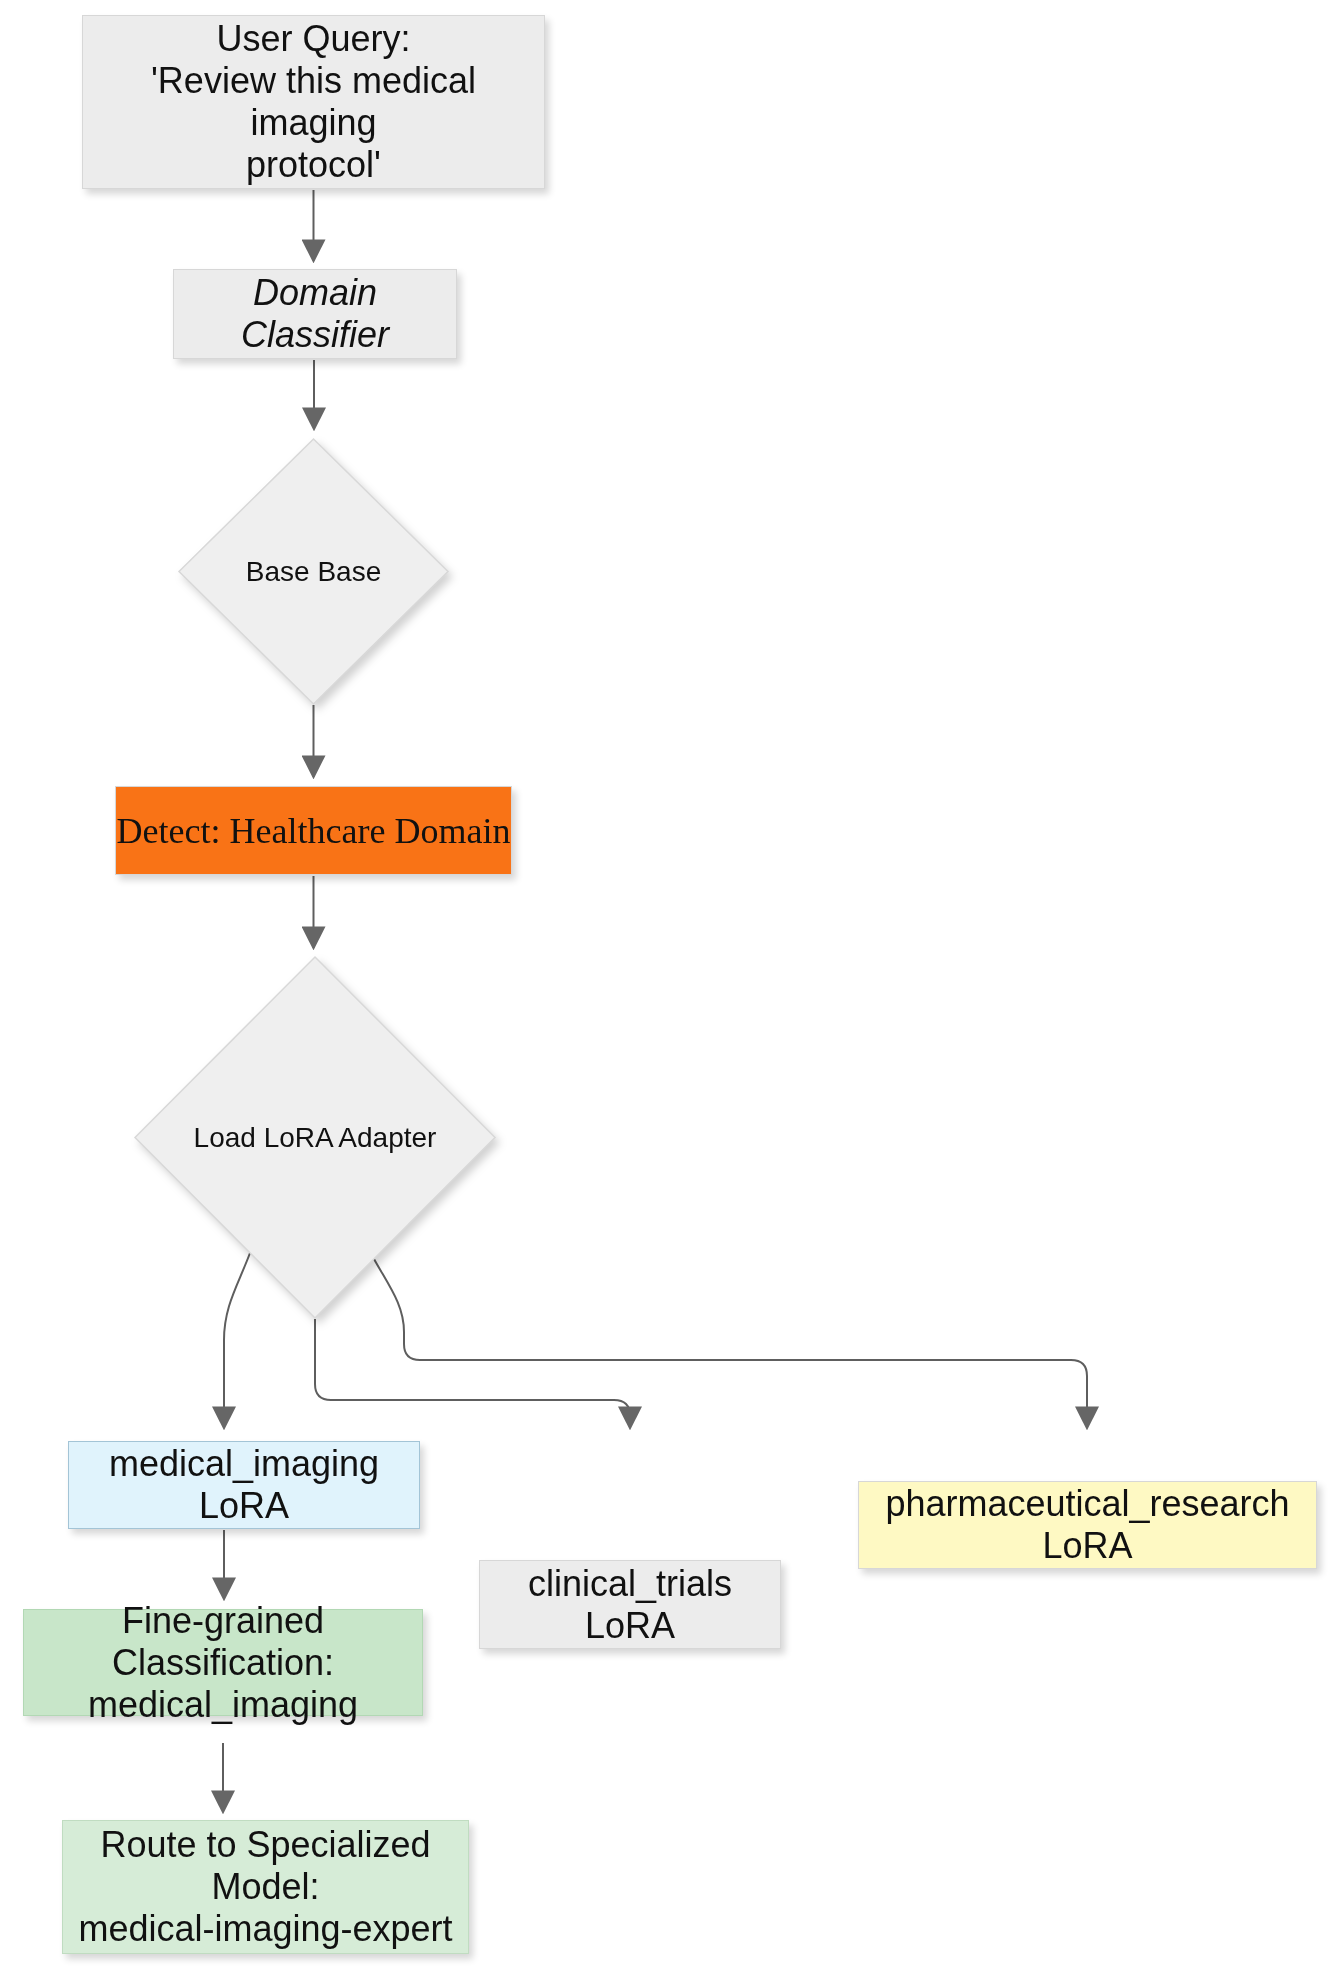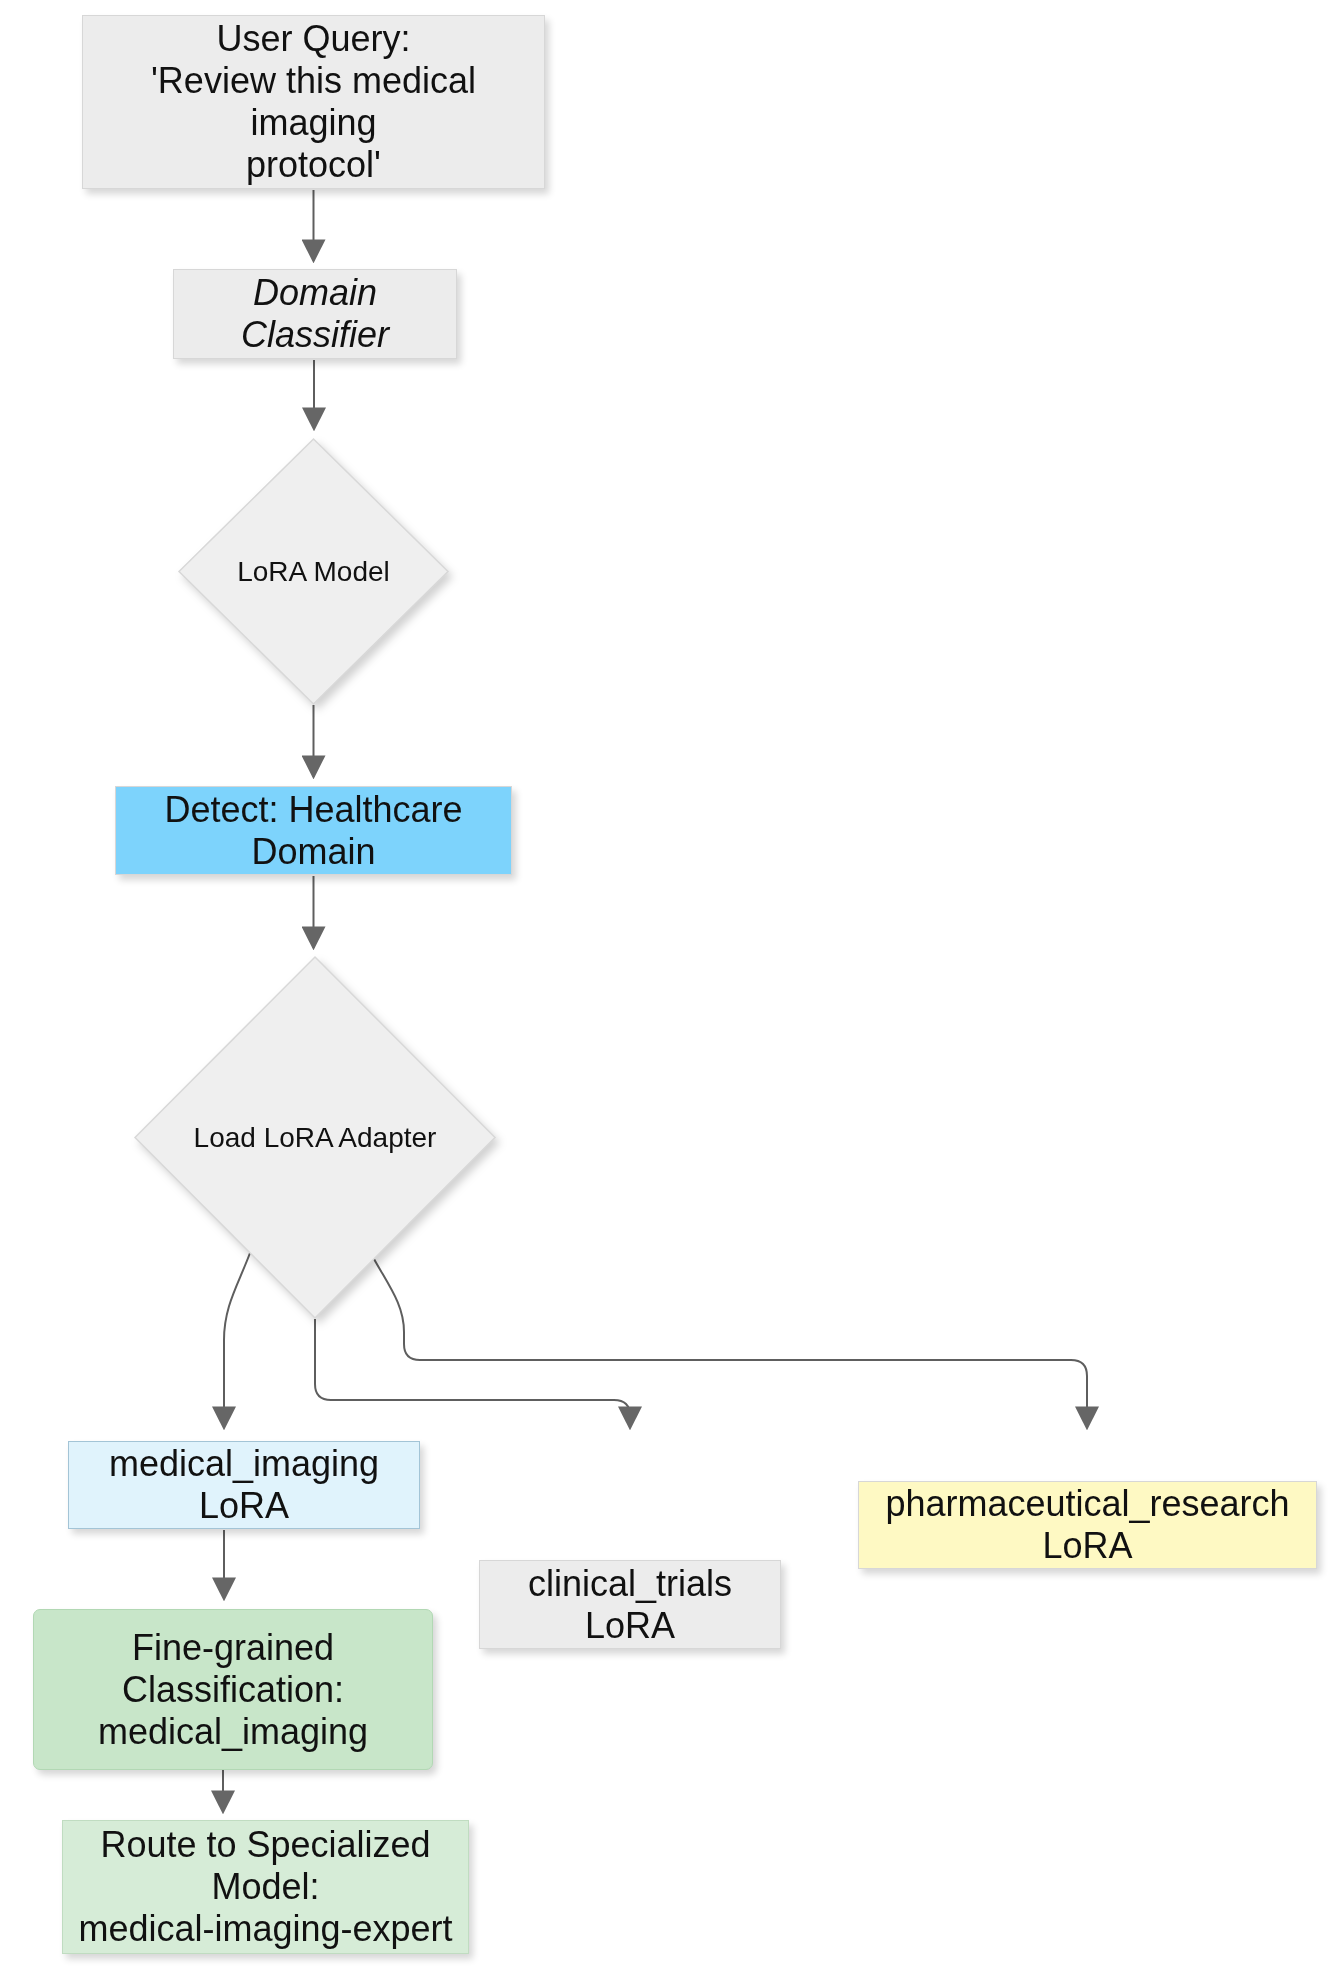--- a/index.html
+++ b/index.html
@@ -50,21 +50,21 @@
     border: none;
     box-shadow: none;
   }
   
   #n-user-query        { left: 82px;  top: 15px;   width: 463px; height: 174px; }
   #n-domain-classifier { left: 173px; top: 269px;  width: 284px; height: 90px; font-style: italic; }
   #n-detect-healthcare { left: 115px; top: 786px;  width: 397px; height: 89px; }
   #n-medical-imaging   { left: 48px;  top: 1441px; width: 352px; height: 88px; margin-left: 20px; }
   #n-clinical-trials   { left: 479px; top: 1512px; width: 302px; height: 89px; margin-top: 48px; }
   #n-pharma-research   { left: 858px; top: 1441px; width: 459px; height: 88px; }
-  #n-fine-grained      { left: 33px;  top: 1609px; width: 400px; height: 161px; border-radius: 7px; }
+  #n-fine-grained      { left: 23px;  top: 1609px; width: 400px; height: 107px; }
   #n-route-specialized { left: 18px;  top: 1820px; width: 407px; height: 134px; }
   #l-base-model        { left: 179px; top: 546px;  width: 269px; height: 51px; }
   #l-load-lora         { left: 135px; top: 1112px; width: 360px; height: 51px; }
 </style>
 </head>
 <body>
 
 <div id="canvas">
 
   <svg id="edges" viewBox="0 0 1331 1970" xmlns="http://www.w3.org/2000/svg">
@@ -87,31 +87,31 @@
     <polygon class="diamond" points="313.5,439 448,571.5 313.5,704 179,571.5" fill="#efefef" stroke="#d8d8d8"></polygon>
     <polygon class="diamond" points="315,957 495,1137.5 315,1318 135,1137.5" fill="#efefef" stroke="#d8d8d8"></polygon>
   </svg>
 
   <div class="node" id="n-user-query" style="background: rgb(236, 236, 236); border-color: rgb(215, 215, 215);">User Query:
 'Review this medical imaging
 protocol'</div>
 
   <div class="node" id="n-domain-classifier" style="background: rgb(236, 236, 236); border-color: rgb(215, 215, 215);">Domain Classifier</div>
 
-  <div class="node" id="n-detect-healthcare" style="background: #7dd3fc; border-color: rgb(215, 215, 215);">Detect: Healthcare Domain</div>
+  <div class="node" id="n-detect-healthcare" style="background: #f97316; border-color: rgb(215, 215, 215); font-family: Liberation Serif, serif;">Detect: Healthcare Domain</div>
 
   <div class="node" id="n-medical-imaging" style="background: rgb(224, 243, 252); border-color: rgb(163, 196, 214);">medical_imaging LoRA</div>
 
   <div class="node" id="n-clinical-trials" style="background: rgb(236, 236, 236); border-color: rgb(215, 215, 215);">clinical_trials LoRA</div>
 
   <div class="node" id="n-pharma-research" style="background: #fef9c3; border-color: rgb(215, 215, 215); margin-top: 40px;">pharmaceutical_research LoRA</div>
 
   <div class="node" id="n-fine-grained" style="background: rgb(200, 230, 201); border-color: rgb(178, 216, 180);">Fine-grained Classification:
 medical_imaging</div>
 
   <div class="node" id="n-route-specialized" style="background: rgb(214, 236, 215); border-color: rgb(192, 220, 193); margin-left: 44px;">Route to Specialized Model:
 medical-imaging-expert</div>
 
-  <div class="diamond-label" id="l-base-model">LoRA Model</div>
+  <div class="diamond-label" id="l-base-model">Base Base</div>
 
   <div class="diamond-label" id="l-load-lora">Load LoRA Adapter</div>
 
 </div>
 
 </body></html>

